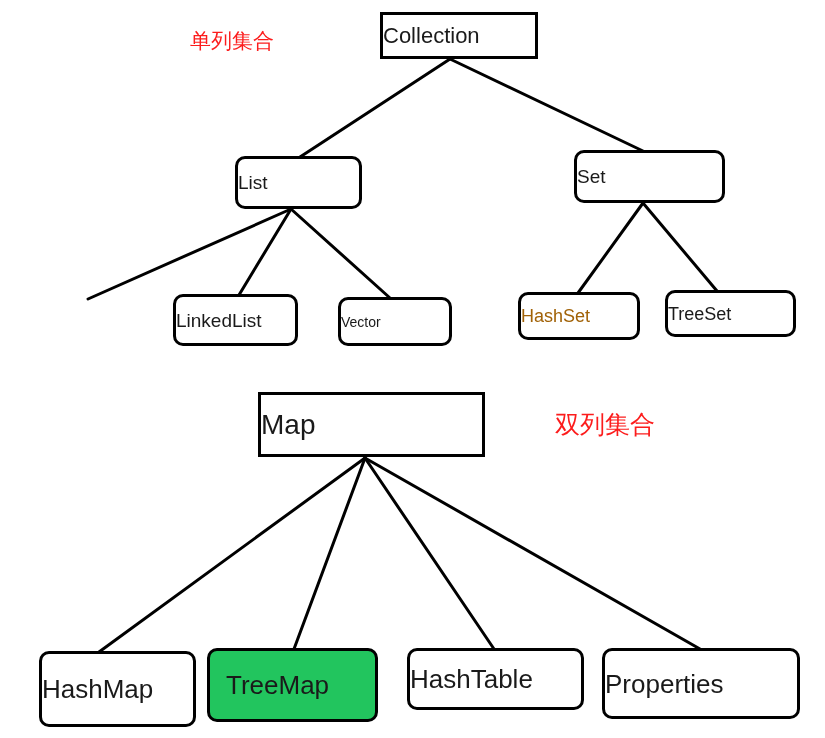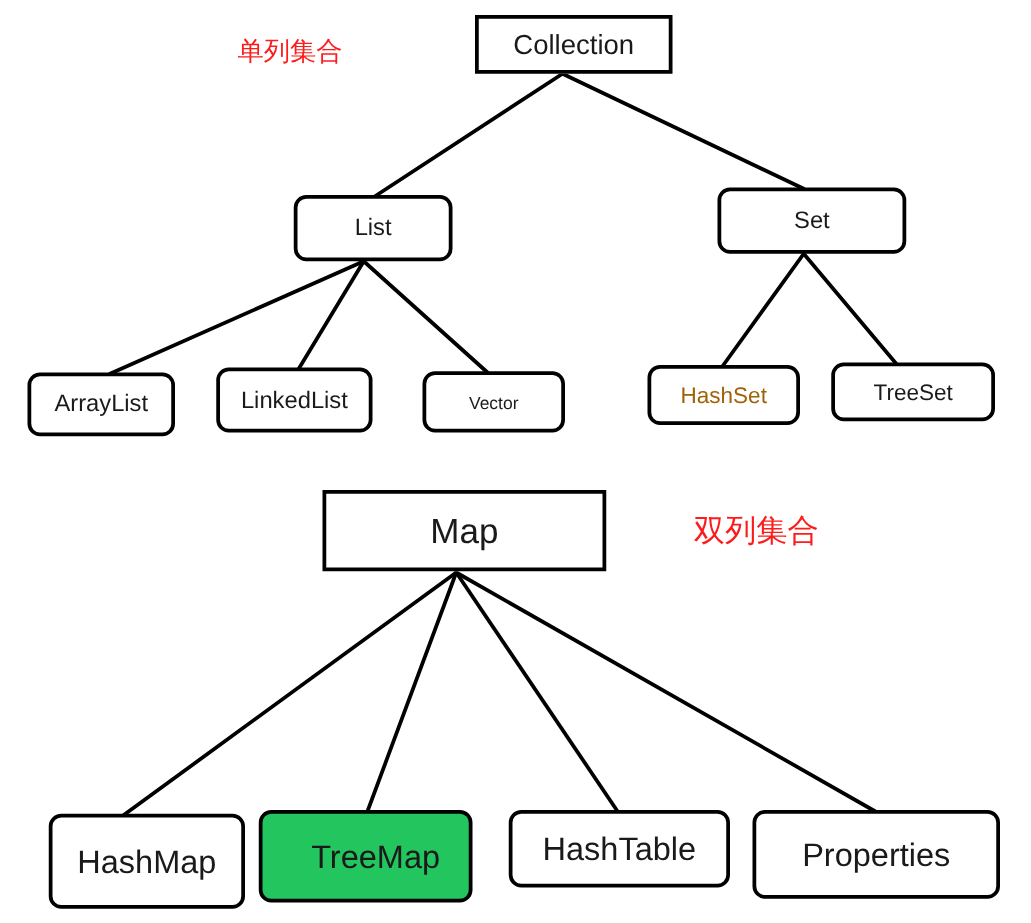--- a/index.html
+++ b/index.html
@@ -21,21 +21,20 @@
     top: 0;
     width: 825px;
     height: 738px;
     pointer-events: none;
   }
   .node {
     position: absolute;
     box-sizing: border-box;
     display: flex;
     align-items: center;
-    justify-content: center;
     background: #ffffff;
     border: 3px solid #000000;
     color: #1a1a1a;
     line-height: 1;
     white-space: nowrap;
     z-index: 2;
   }
   .node.sharp {
     border-radius: 0;
   }
@@ -69,23 +68,20 @@
     </svg>
 <div class="node sharp" style="left: 380px; top: 12px; width: 158px; height: 47px; font-size: 22px; border-color: rgb(0, 0, 0); background: rgb(255, 255, 255); color: rgb(26, 26, 26);">
       <span>Collection</span>
     </div>
     <div class="node round" style="left: 235px; top: 156px; width: 127px; height: 53px; font-size: 19px; border-color: rgb(0, 0, 0); background: rgb(255, 255, 255); color: rgb(26, 26, 26);">
       <span>List</span>
     </div>
     <div class="node round" style="left: 574px; top: 150px; width: 151px; height: 53px; font-size: 19px; border-color: rgb(0, 0, 0); background: rgb(255, 255, 255); color: rgb(26, 26, 26);">
       <span>Set</span>
     </div>
-    <div class="node round" style="left: 22px; top: 298px; width: 118px; height: 51px; font-size: 19px; border-color: rgb(0, 0, 0); background: rgb(255, 255, 255); color: rgb(26, 26, 26);">
-      <span>ArrayList</span>
-    </div>
     <div class="node round" style="left: 173px; top: 294px; width: 125px; height: 52px; font-size: 19px; border-color: rgb(0, 0, 0); background: rgb(255, 255, 255); color: rgb(26, 26, 26);">
       <span>LinkedList</span>
     </div>
     <div class="node round" style="left: 338px; top: 297px; width: 114px; height: 49px; font-size: 14px; border-color: rgb(0, 0, 0); background: rgb(255, 255, 255); color: rgb(26, 26, 26);">
       <span>Vector</span>
     </div>
     <div class="node round" style="left: 518px; top: 292px; width: 122px; height: 48px; font-size: 18px; border-color: rgb(0, 0, 0); background: rgb(255, 255, 255); color: #a16207;">
       <span>HashSet</span>
     </div>
     <div class="node sharp" style="left: 258px; top: 392px; width: 227px; height: 65px; font-size: 28px; border-color: rgb(0, 0, 0); background: rgb(255, 255, 255); color: rgb(26, 26, 26);">

